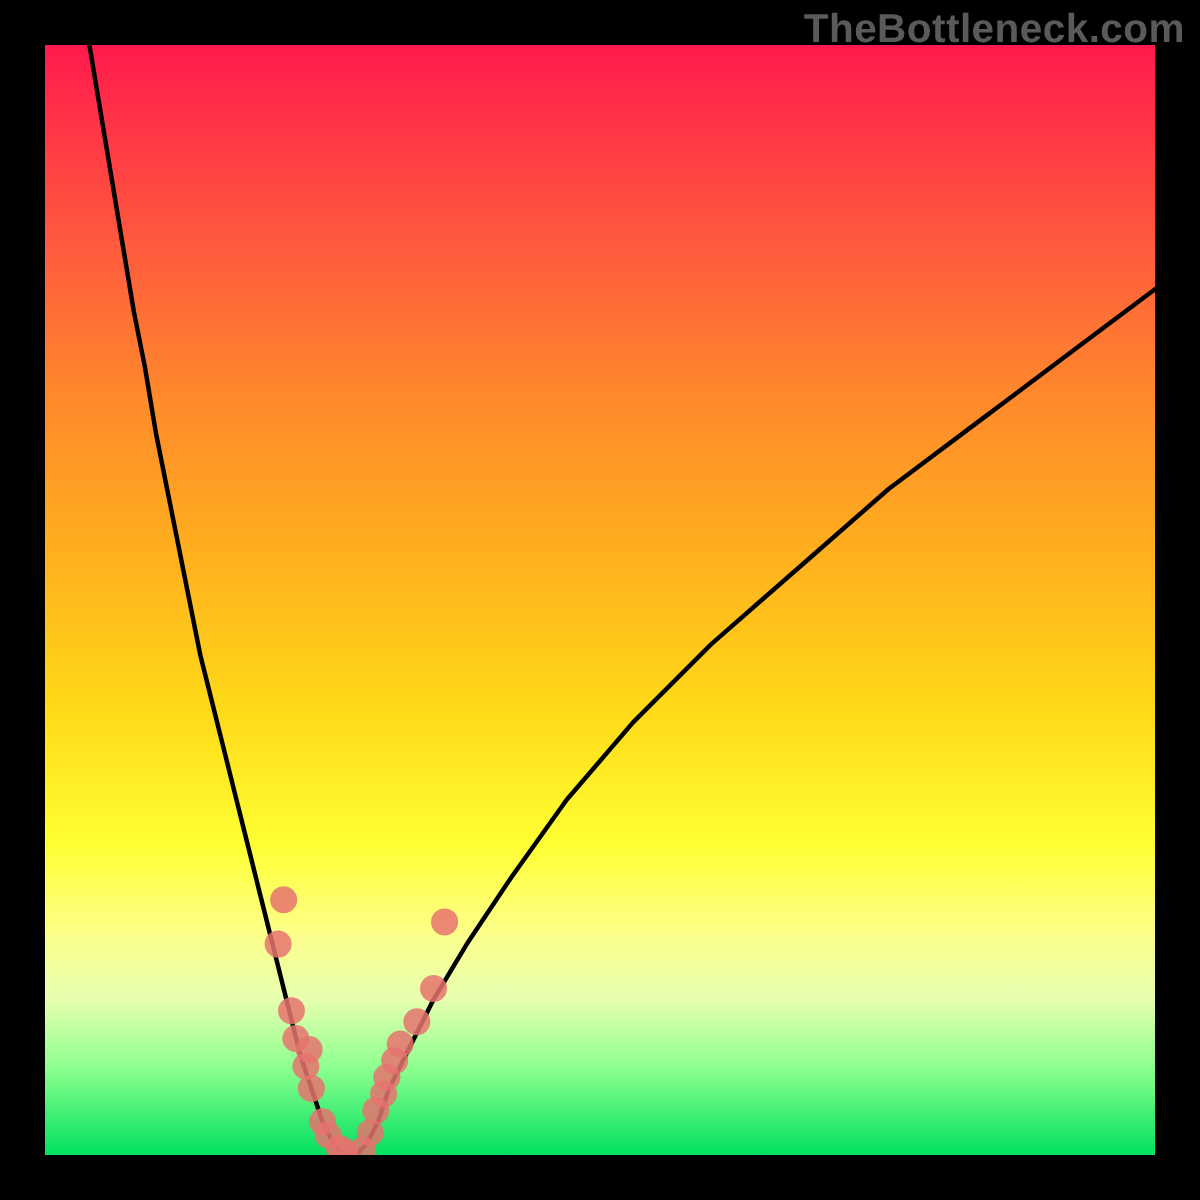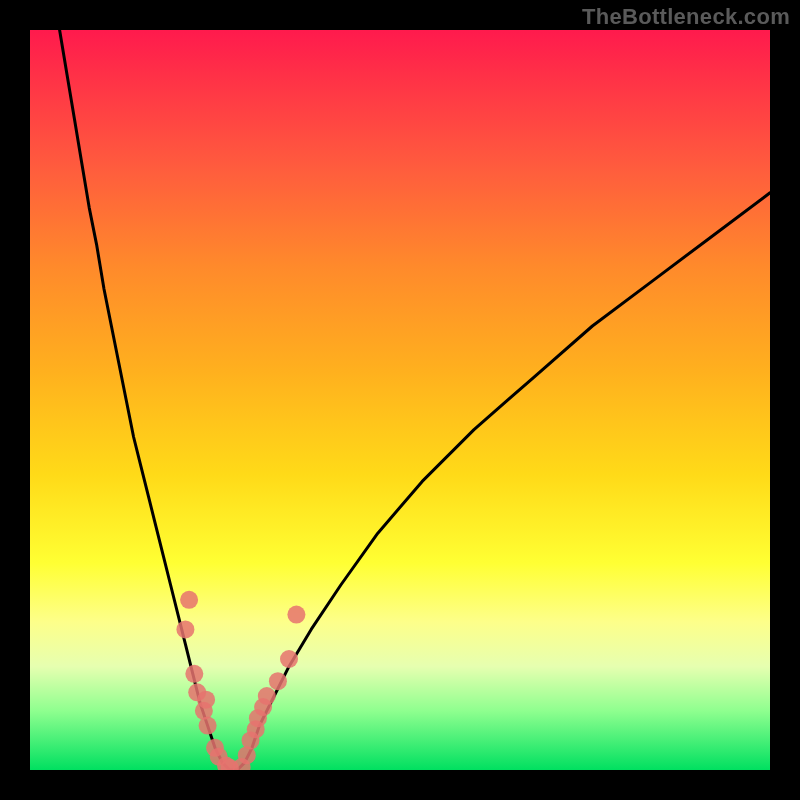--- a/index.html
+++ b/index.html
@@ -36,21 +36,21 @@
       #e6ffb0 86%,
       #8fff8f 92%,
       #00e060 100%
     );
   }
   .watermark {
     position: absolute;
     top: 4px;
     right: 10px;
     color: #5a5a5a;
-    font-size: 22px;
+    font-size: 27px;
     font-weight: 600;
     font-family: Arial, Helvetica, sans-serif;
     letter-spacing: 0.3px;
     user-select: none;
   }
   svg {
     position: absolute;
     left: 0;
     top: 0;
   }

